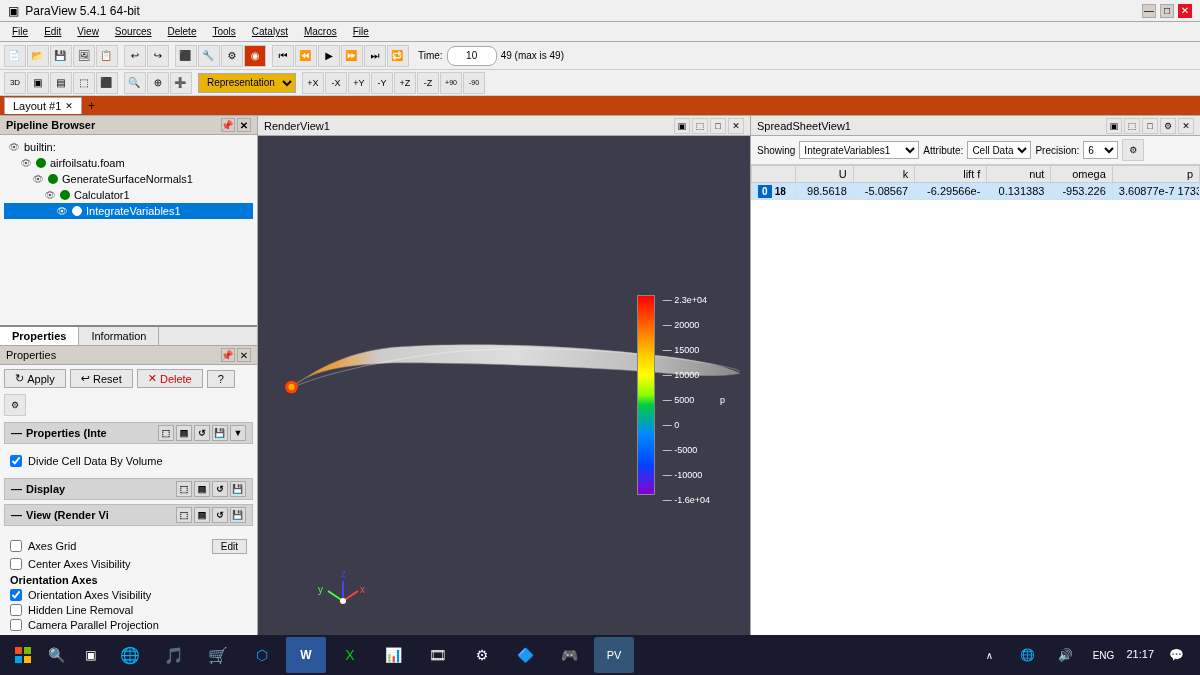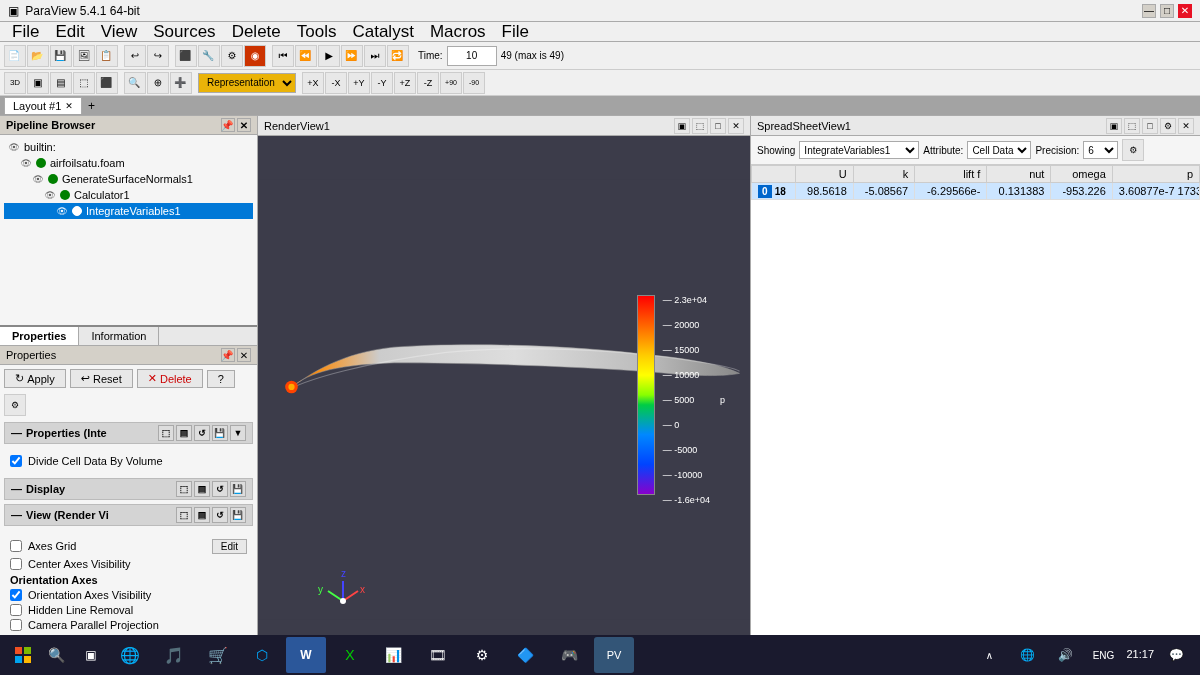--- a/index.html
+++ b/index.html
@@ -6,36 +6,36 @@
     body { width: 1200px; height: 675px; overflow: hidden; font-family: 'Segoe UI', Arial, sans-serif; font-size: 11px; background: #d4d0c8; }
     
     
     #titlebar { display: flex; align-items: center; justify-content: space-between; background: #f0f0f0; height: 22px; padding: 0 8px; border-bottom: 1px solid #aaa; }
     #titlebar-left { display: flex; align-items: center; gap: 6px; font-size: 12px; }
     #titlebar-controls { display: flex; gap: 4px; }
     .title-btn { width: 14px; height: 14px; border: 1px solid #aaa; background: #d4d0c8; display: flex; align-items: center; justify-content: center; font-size: 10px; cursor: pointer; }
 
     
     #menubar { display: flex; align-items: center; background: #f0f0f0; height: 20px; border-bottom: 1px solid #aaa; padding: 0 4px; }
-    .menu-item { padding: 2px 8px; cursor: pointer; font-size: 17px; }
+    .menu-item { padding: 2px 8px; cursor: pointer; font-size: 10px; text-decoration: underline; }
 
     
     .toolbar { display: flex; align-items: center; background: #f0f0f0; border-bottom: 1px solid #ccc; padding: 2px 4px; min-height: 26px; flex-wrap: wrap; gap: 1px; }
     .tb-btn { width: 22px; height: 22px; background: #e8e8e8; border: 1px solid #ccc; display: flex; align-items: center; justify-content: center; cursor: pointer; font-size: 10px; }
     .tb-sep { width: 4px; height: 22px; }
     .tb-combo { height: 20px; border: 1px solid #aaa; background: #eab308; padding: 0 4px; font-size: 10px; min-width: 80px; }
 
     
     #main-layout { display: flex; height: calc(675px - 22px - 20px - 52px - 20px); }
 
     
     #toolbar2 { display: flex; align-items: center; background: #f0f0f0; border-bottom: 1px solid #ccc; padding: 2px 4px; height: 26px; gap: 2px; }
 
     
-    #layout-tabs { display: flex; align-items: center; background: #a3a3a3; border-bottom: 1px solid #aaa; height: 20px; padding: 0 4px; }
+    #layout-tabs { display: flex; align-items: center; background: #c2410c; border-bottom: 1px solid #aaa; height: 20px; padding: 0 4px; }
     .layout-tab { padding: 2px 8px; font-size: 11px; background: #f5f5f5; border: 1px solid #aaa; border-bottom: none; cursor: pointer; display: flex; align-items: center; gap: 4px; }
     .layout-tab.active { background: white; }
     .tab-close { font-size: 9px; cursor: pointer; }
     .tab-add { padding: 2px 6px; font-size: 12px; cursor: pointer; }
 
     
     #pipeline { width: 258px; min-width: 258px; background: #f5f5f5; border-right: 1px solid #aaa; display: flex; flex-direction: column; }
     #pipeline-header { display: flex; align-items: center; justify-content: space-between; background: #d4d0c8; padding: 2px 6px; font-size: 11px; font-weight: bold; border-bottom: 1px solid #aaa; }
     #pipeline-header-btns { display: flex; gap: 2px; }
     #pipeline-tree { padding: 4px; flex: 1; overflow-y: auto; }
@@ -165,21 +165,21 @@
   </div>
   <div class="toolbar-group">
     <div class="tb-btn">⏮</div>
     <div class="tb-btn">⏪</div>
     <div class="tb-btn">▶</div>
     <div class="tb-btn">⏩</div>
     <div class="tb-btn">⏭</div>
     <div class="tb-btn">🔁</div>
     <div class="tb-sep"></div>
     <span class="tb-label">Time:</span>
-    <input class="tb-input" value="10" style="width: 50px;">
+    <input class="tb-input" value="10" style="width: 50px; border-radius: 8px;">
     <span class="tb-label">
       <span>49</span>
       <span>(max is 49)</span>
     </span>
   </div>
 </div>
 
 <div id="toolbar2">
   <div class="toolbar-group">
     <div class="tb-btn" style="font-size:8px;">3D</div>

